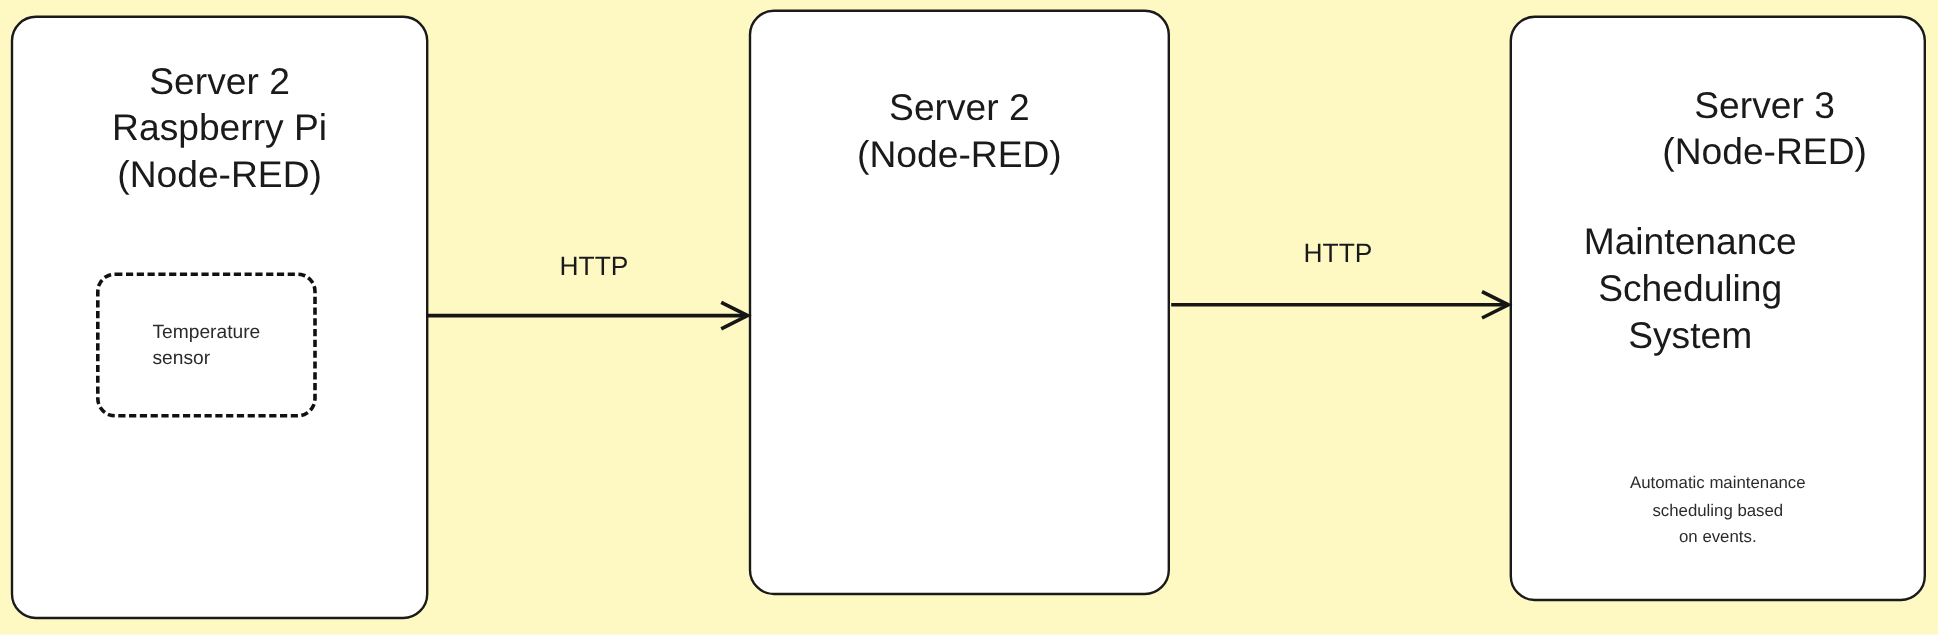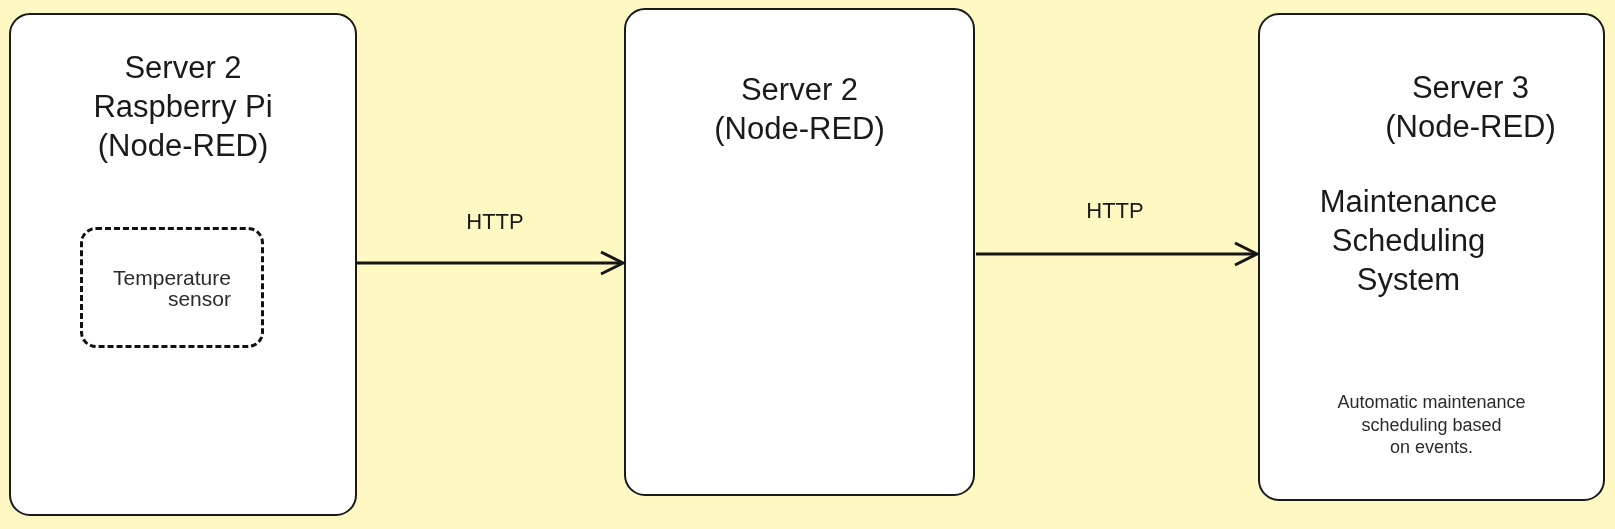--- a/index.html
+++ b/index.html
@@ -33,44 +33,44 @@
     position: absolute;
     box-sizing: border-box;
     background: #ffffff;
     border: 3px dashed #111111;
     border-radius: 16px;
     display: flex;
     align-items: center;
     justify-content: center;
   }
   .sub-node-label {
-    font-size: 21px;
+    font-size: 16px;
     line-height: 21px;
-    text-align: right;
+    text-align: left;
     color: #2b2b2b;
     white-space: pre-line;
   }
 
   
   .node-text {
     position: absolute;
     text-align: center;
     white-space: pre-line;
     color: #1a1a1a;
   }
   .node-title {
     font-size: 31px;
     line-height: 39px;
   }
   .node-sub-large {
     font-size: 31px;
     line-height: 39px;
   }
   .node-note {
-    font-size: 18px;
+    font-size: 14px;
     line-height: 22.5px;
     color: #2b2b2b;
   }
 
   
   .edge-svg {
     position: absolute;
     left: 0;
     top: 0;
     width: 1615px;

